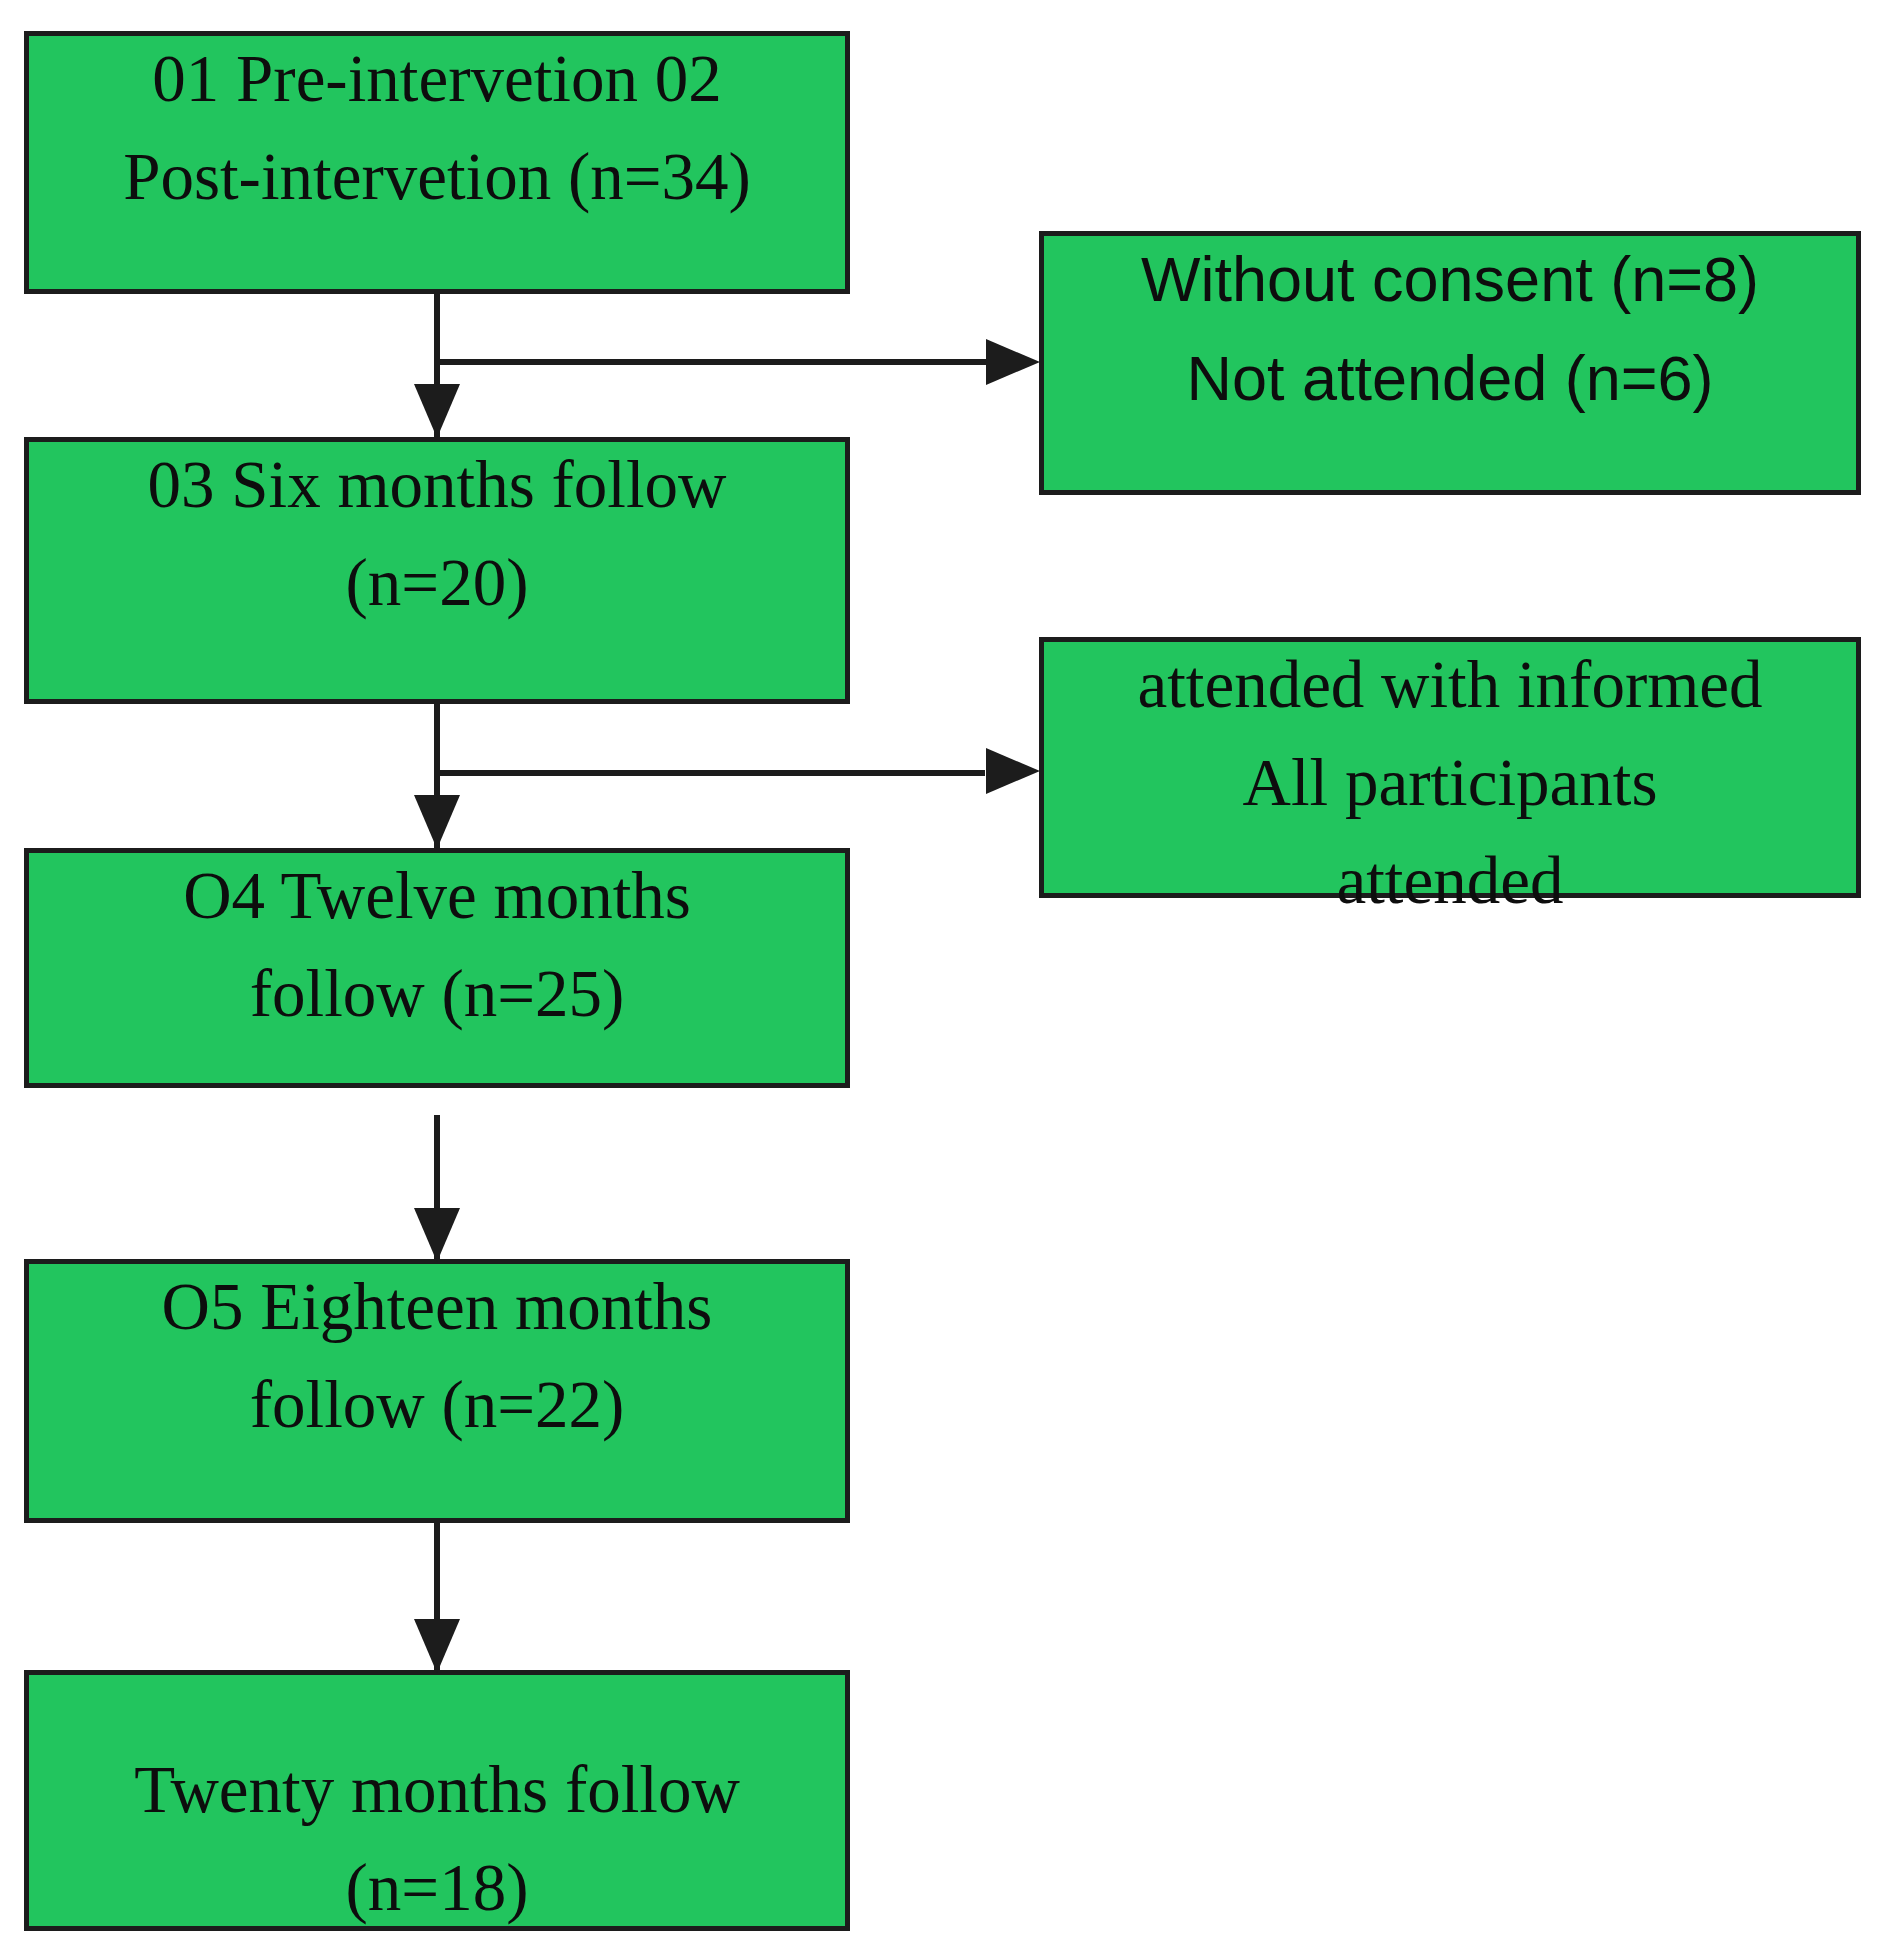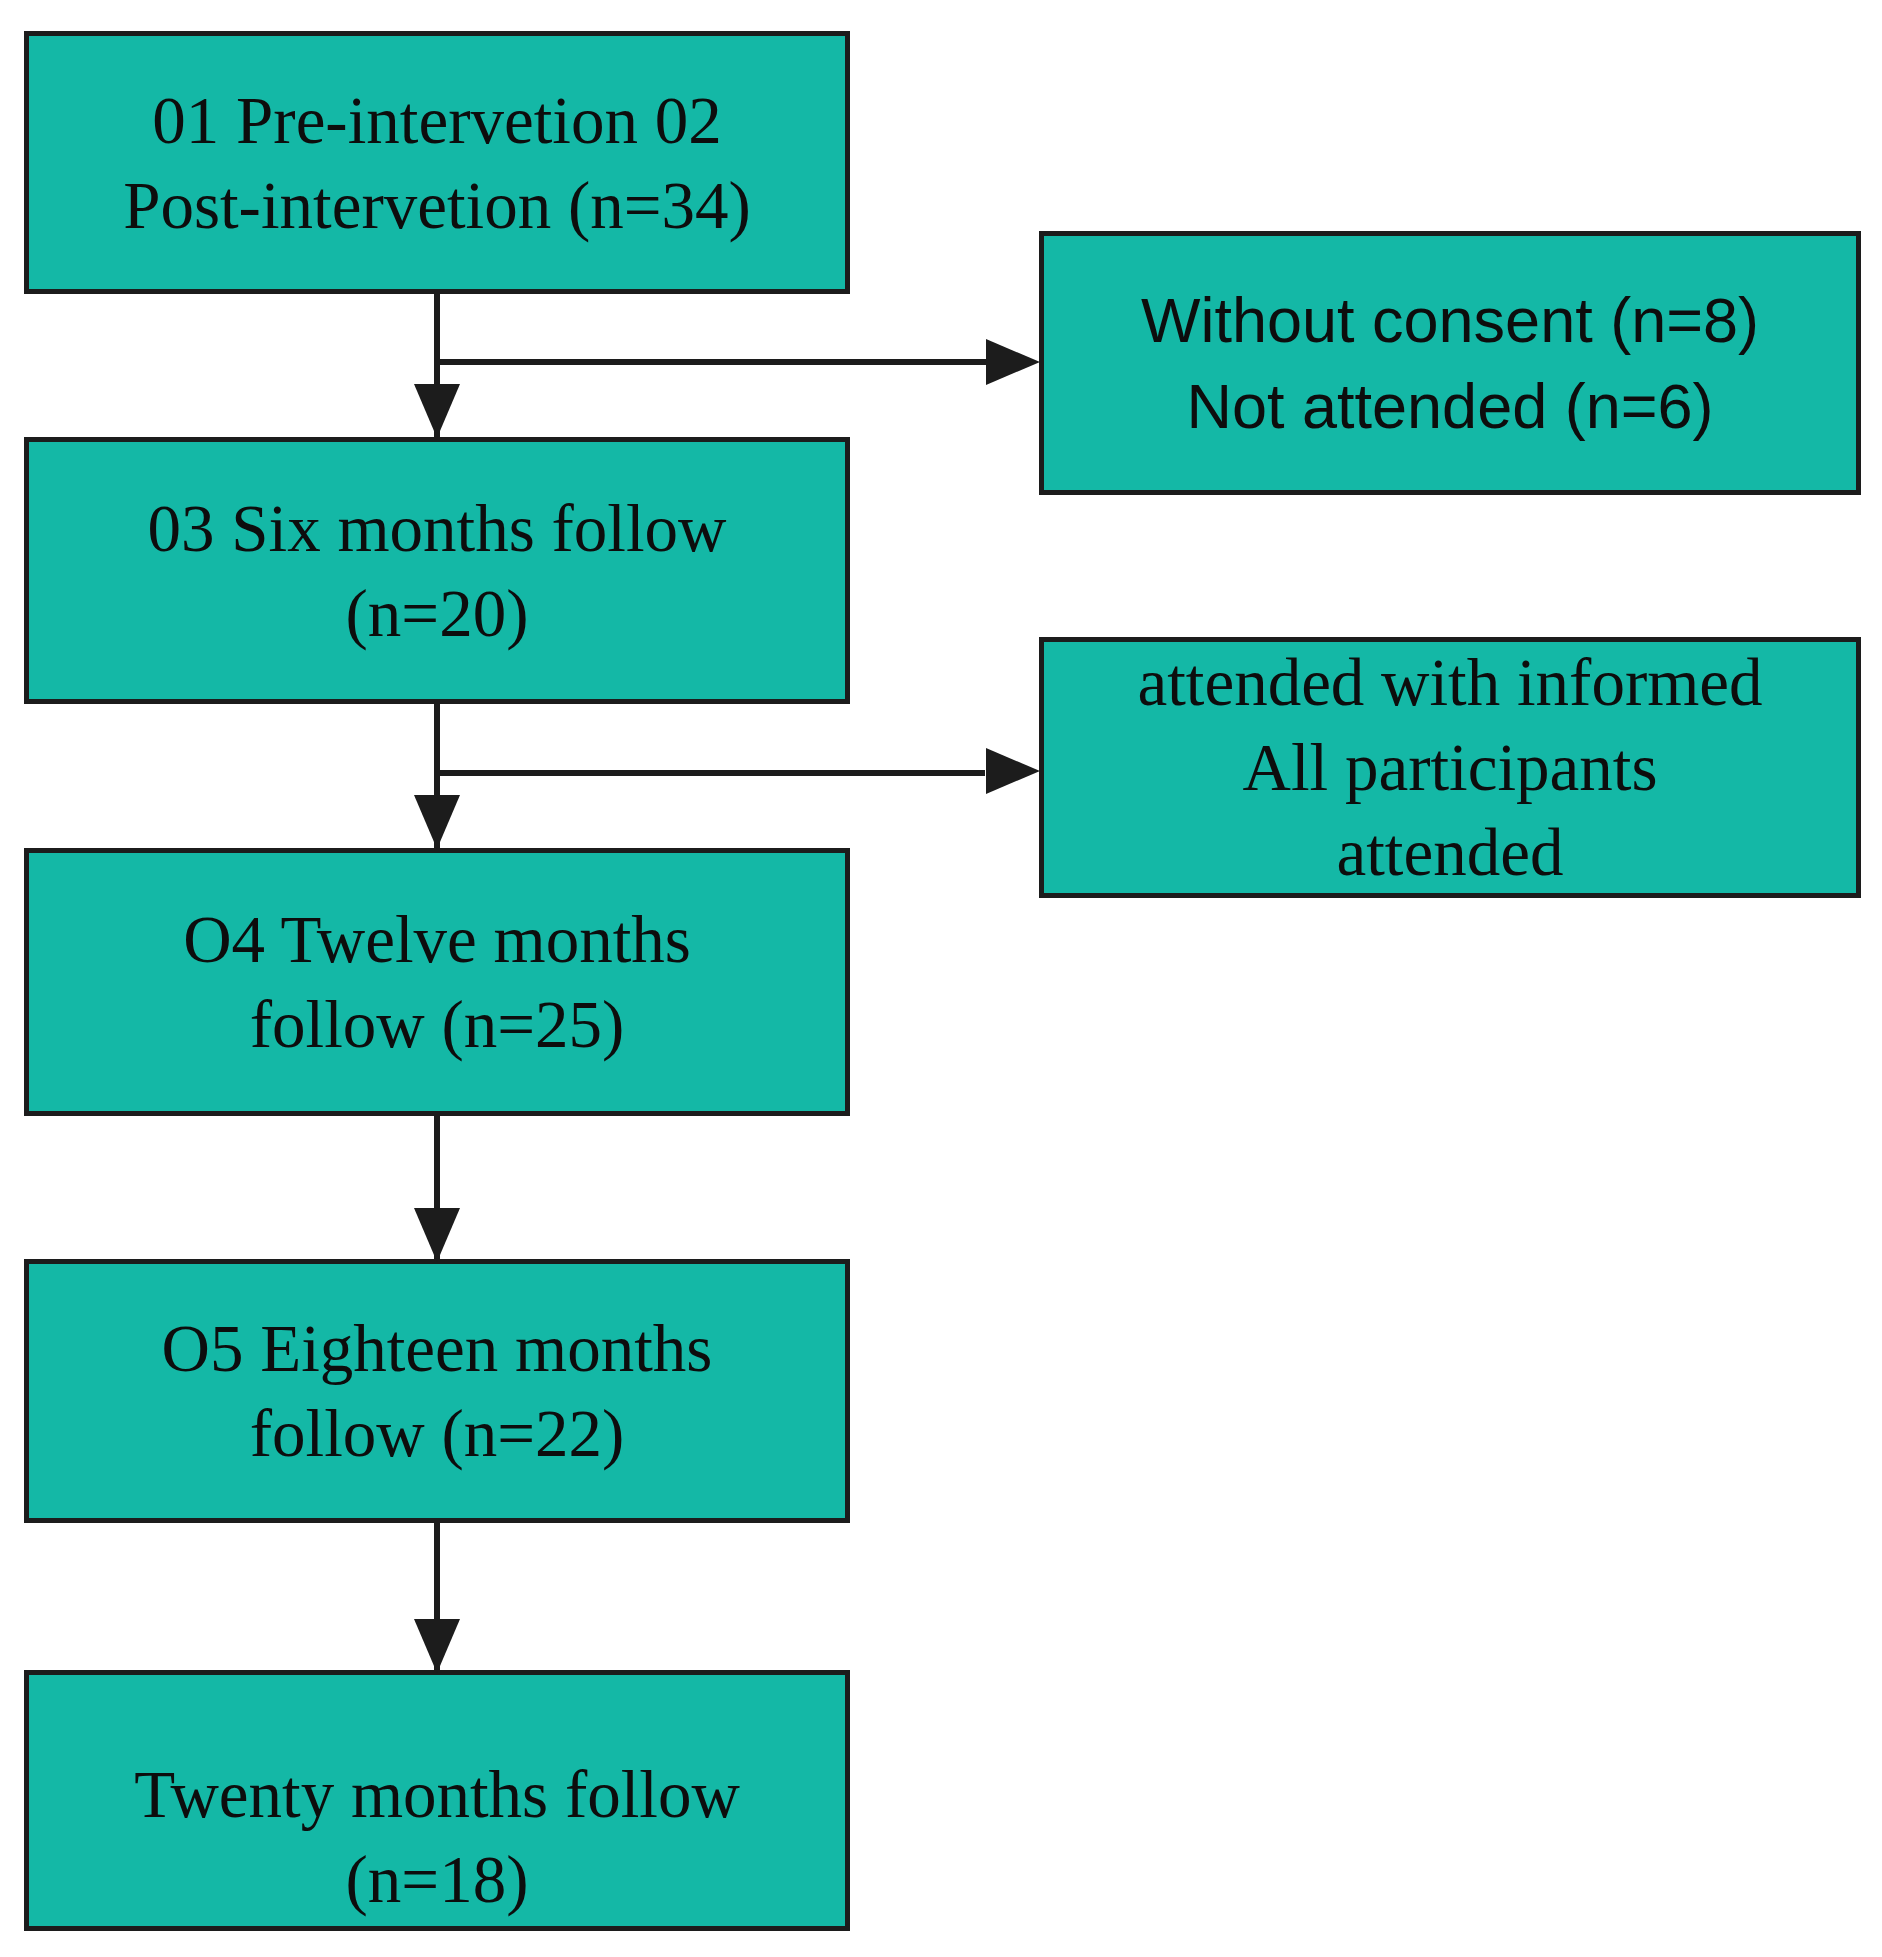--- a/index.html
+++ b/index.html
@@ -11,27 +11,28 @@
     position: relative;
     width: 1883px;
     height: 1958px;
     background: #ffffff;
     overflow: hidden;
   }
   .box {
     position: absolute;
     box-sizing: border-box;
     border: 5.8px solid #1c1c1c;
-    background: #14b8a6;
+    background: #22c55e;
     color: #0d0d0d;
     display: flex;
     flex-direction: column;
     align-items: center;
-    justify-content: center;
+    justify-content: flex-start;
     text-align: center;
+    gap: 13px;
   }
   .serif {
     font-family: "Liberation Serif", "DejaVu Serif", serif;
     font-size: 67px;
     line-height: 85px;
   }
   .sans {
     font-family: "Liberation Sans", "DejaVu Sans", sans-serif;
     font-size: 63px;
     line-height: 86px;
@@ -71,21 +72,21 @@
   <div class="box serif" style="left:24px; top:31px; width:826px; height:263px;">
     <div class="line">01 Pre-intervetion 02</div>
     <div class="line">Post-intervetion (n=34)</div>
   </div>
 
   <div class="box serif" style="left:24px; top:437px; width:826px; height:267px;">
     <div class="line">03 Six months follow</div>
     <div class="line">(n=20)</div>
   </div>
 
-  <div class="box serif" style="left:24px; top:848px; width:826px; height:268px;">
+  <div class="box serif" style="left:24px; top:848px; width:826px; height:240px;">
     <div class="line">O4 Twelve months</div>
     <div class="line">follow (n=25)</div>
   </div>
 
   <div class="box serif" style="left:24px; top:1259px; width:826px; height:264px;">
     <div class="line">O5 Eighteen months</div>
     <div class="line">follow (n=22)</div>
   </div>
 
   <div class="box serif pad-down" style="left:24px; top:1670px; width:826px; height:261px;">

